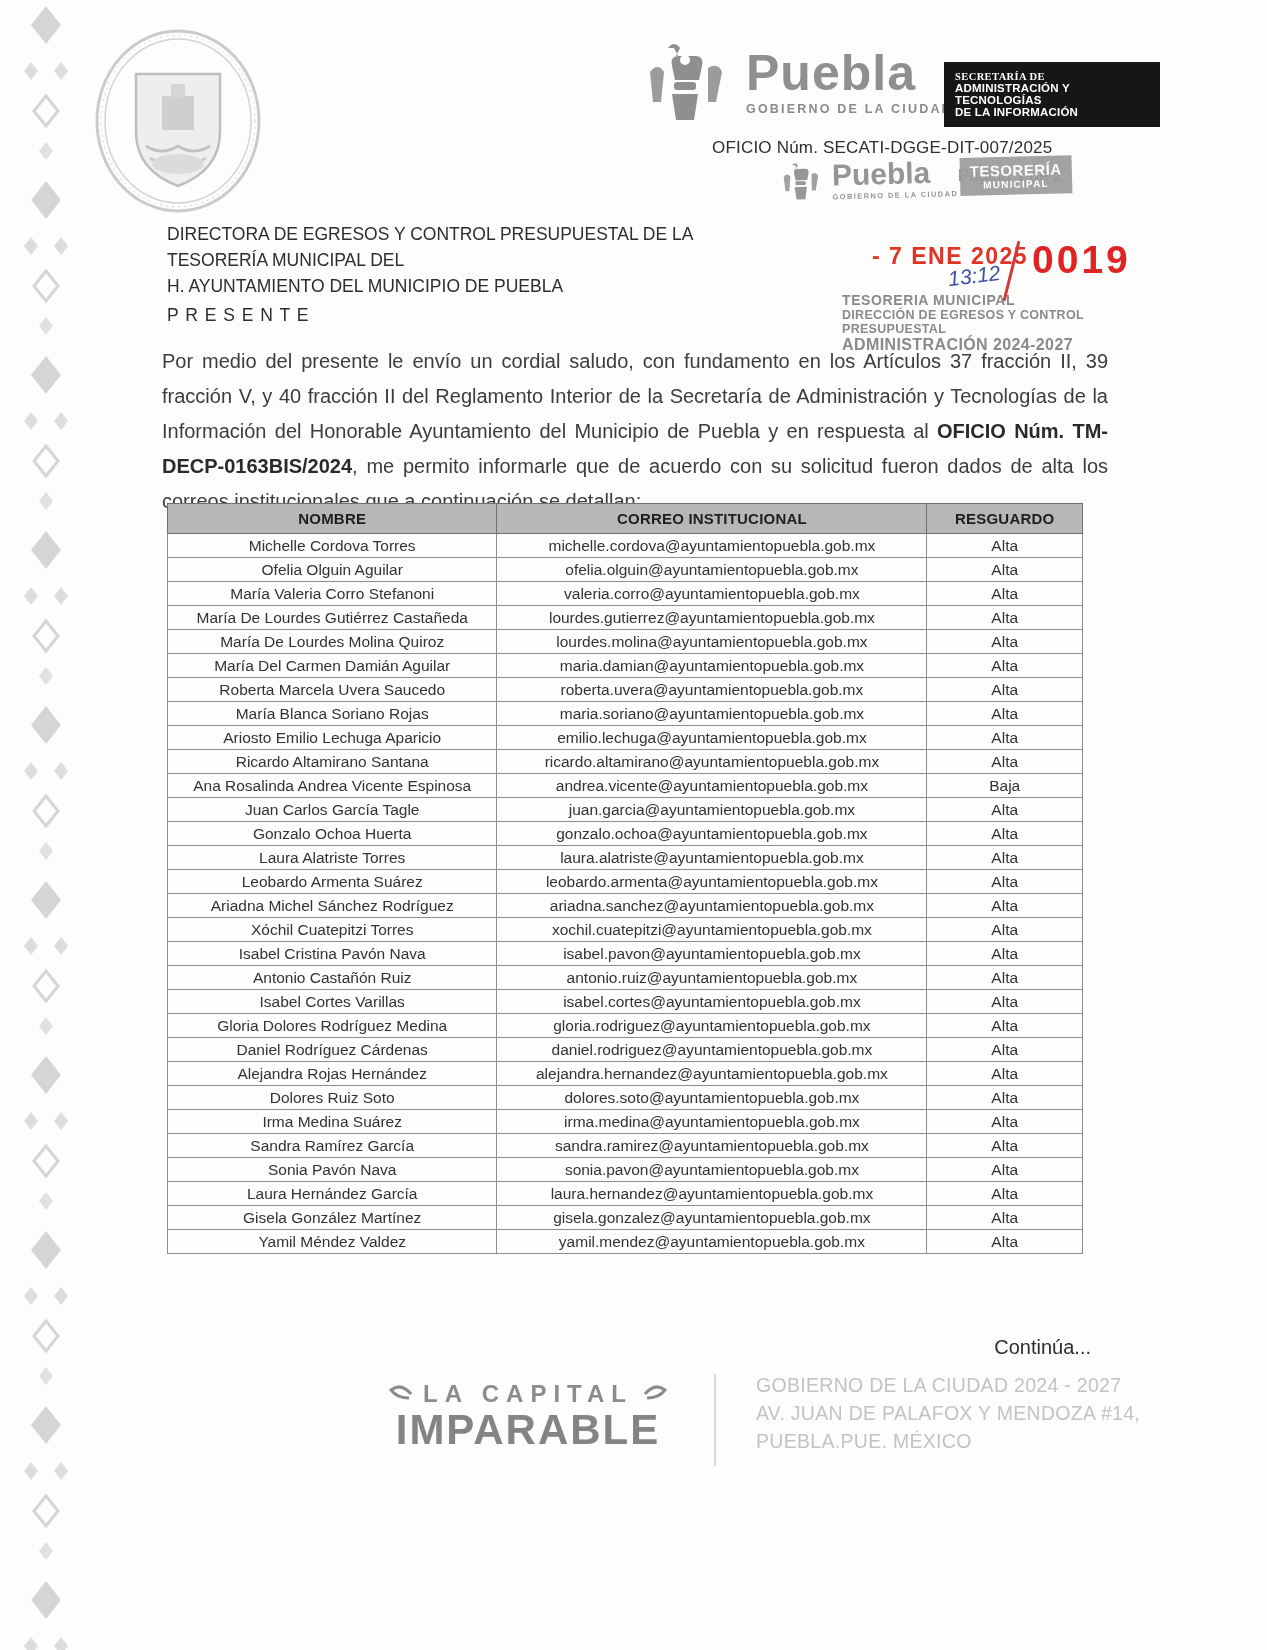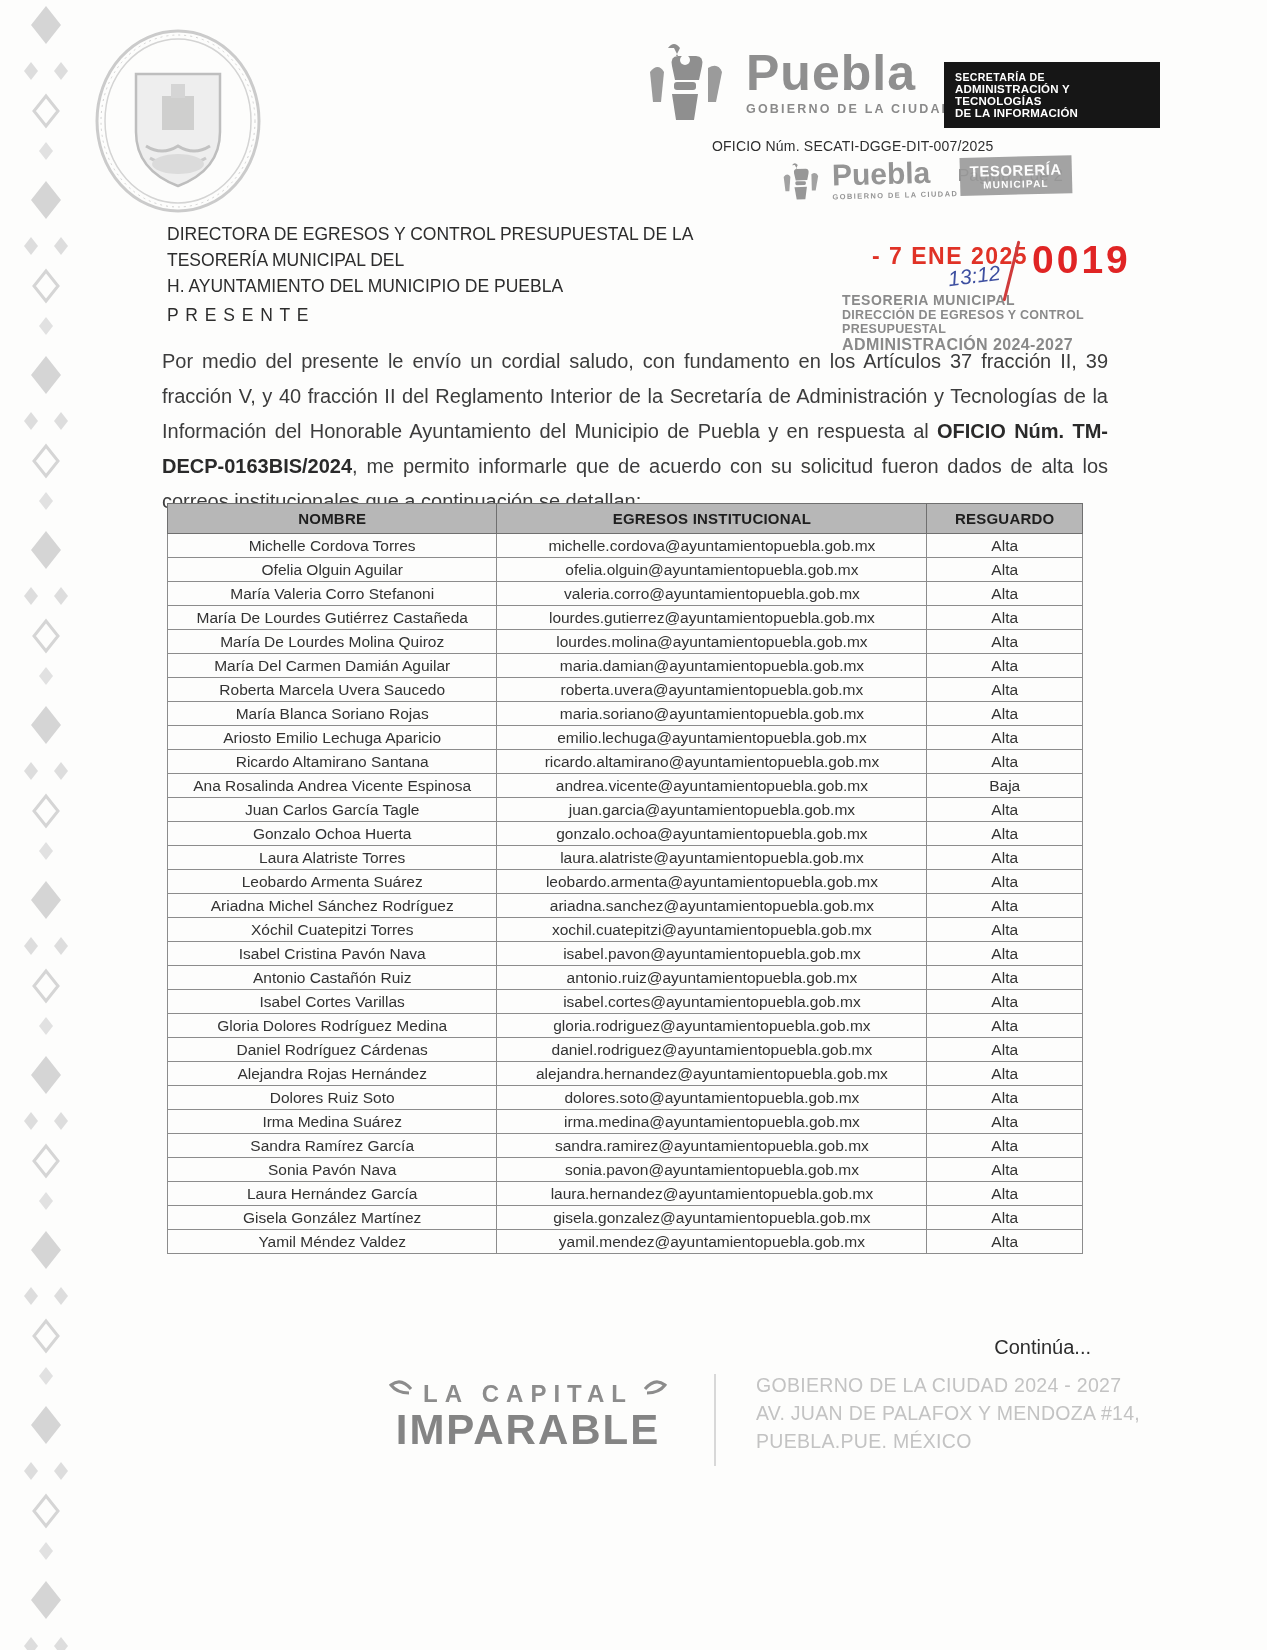--- a/index.html
+++ b/index.html
@@ -22,24 +22,24 @@
   
   .brand { position: absolute; left: 638px; top: 38px; display: flex; align-items: center; gap: 12px; }
   .brand-text { display: flex; flex-direction: column; }
   .brand-name { font-size: 50px; font-weight: bold; color: #8f8f8f; letter-spacing: 1px; line-height: 1; }
   .brand-sub { font-size: 12.5px; font-weight: bold; color: #8a8a8a; letter-spacing: 2.2px; margin-top: 4px; }
 
   .secretariat-box {
     position: absolute; left: 944px; top: 62px; width: 216px;
     background: #161616; color: #ffffff; padding: 9px 11px;
   }
-  .secretariat-box .s1 { font-size: 10.5px; font-weight: bold; letter-spacing: .4px; }
+  .secretariat-box .s1 { font-size: 10.5px; font-weight: bold; letter-spacing: .4px; font-family: Liberation Serif, serif; }
   .secretariat-box .s2, .secretariat-box .s3 { font-size: 11.5px; font-weight: bold; letter-spacing: .2px; }
 
-  .oficio-line { position: absolute; left: 712px; top: 138px; font-size: 14px; color: #2e2e2e; letter-spacing: .2px; }
+  .oficio-line { position: absolute; left: 712px; top: 138px; font-size: 17px; color: #2e2e2e; letter-spacing: .2px; }
   .page-label { position: absolute; left: 958px; top: 166px; font-size: 17px; color: #5a5a5a; z-index: 1; }
 
   
   .stamp { position: absolute; left: 778px; top: 155px; z-index: 5; transform: rotate(-1.5deg); opacity: .92; display: flex; align-items: center; gap: 8px; }
   .stamp .stamp-brand { display: flex; flex-direction: column; }
   .stamp .stamp-brand-name { font-size: 30px; font-weight: bold; color: #8d8d8d; line-height: 1; }
   .stamp .stamp-brand-sub { font-size: 7.5px; font-weight: bold; color: #8d8d8d; letter-spacing: 1.4px; margin-top: 2px; }
   .stamp .dept-box { background: #9c9c9c; color: #fff; padding: 5px 10px; text-align: center; margin-left: -6px; }
   .stamp .dept1 { font-size: 15px; font-weight: bold; letter-spacing: .5px; }
   .stamp .dept2 { font-size: 10px; font-weight: bold; letter-spacing: 1.2px; }
@@ -72,21 +72,21 @@
   .email-table td {
     border: 1px solid #8c8c8c; color: #333333; font-size: 15.5px;
     padding: 2.5px 6px; text-align: center; white-space: nowrap;
   }
   .col-name { width: 36%; } .col-mail { width: 47%; } .col-status { width: 17%; }
 
   .continues { position: absolute; right: 176px; top: 1336px; font-size: 20px; color: #2e2e2e; }
 
   
   .footer-logo { position: absolute; left: 368px; top: 1380px; width: 320px; text-align: center; color: #8c8c8c; }
-  .slogan-top { font-size: 24px; font-weight: bold; letter-spacing: 7px; display: flex; justify-content: center; gap: 10px; }
+  .slogan-top { font-size: 24px; font-weight: bold; letter-spacing: 7px; display: flex; align-items: center; justify-content: center; gap: 10px; }
   .slogan-bottom { font-size: 42px; font-weight: bold; letter-spacing: 2px; color: #848484; line-height: 1.05; }
   .footer-divider { position: absolute; left: 714px; top: 1374px; width: 2px; height: 92px; background: #d8d8d8; }
   .footer-info { position: absolute; left: 756px; top: 1371px; color: #c3c3c3; font-size: 19.5px; line-height: 28px; letter-spacing: .3px; }
 </style>
 </head>
 <body>
 
 <div class="page">
 
   <svg class="ornament-strip" width="64" height="1650" aria-hidden="true">
@@ -179,21 +179,21 @@
 
   <table class="email-table">
     <colgroup>
       <col class="col-name">
         <col class="col-mail">
         <col class="col-status">
     </colgroup>
     <thead>
       <tr>
         <th>NOMBRE</th>
-        <th>EGRESOS INSTITUCIONAL</th>
+        <th>CORREO INSTITUCIONAL</th>
         <th>RESGUARDO</th>
       </tr>
     </thead>
     <tbody>
         <tr>
           <td>Michelle Cordova Torres</td>
           <td>michelle.cordova@ayuntamientopuebla.gob.mx</td>
           <td>Alta</td>
         </tr>
         <tr>

